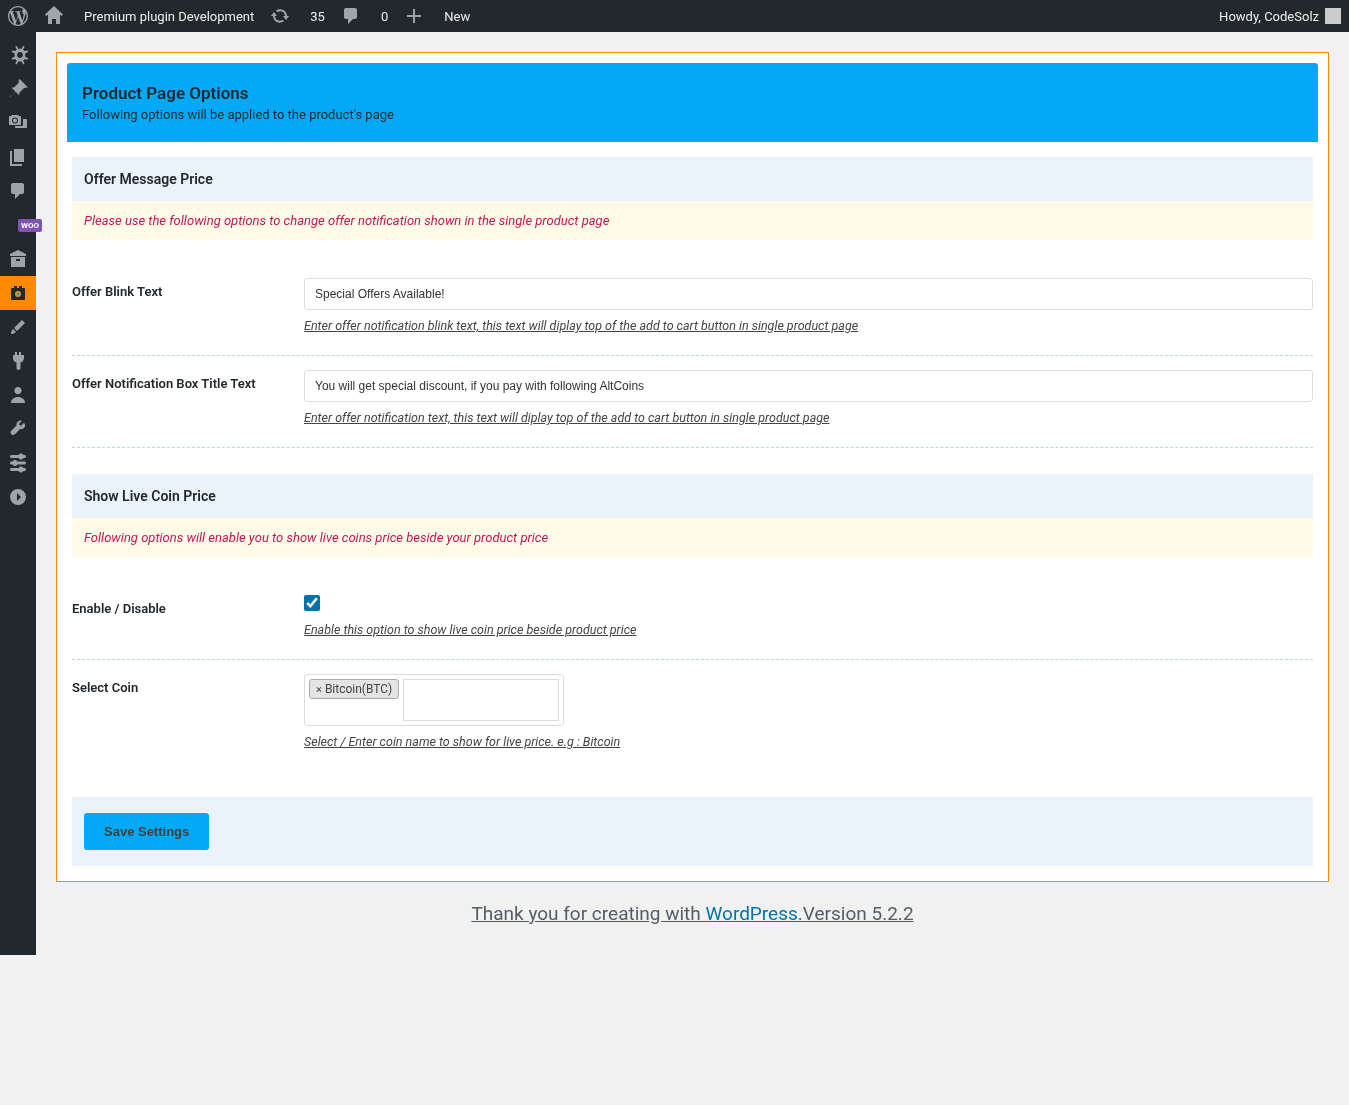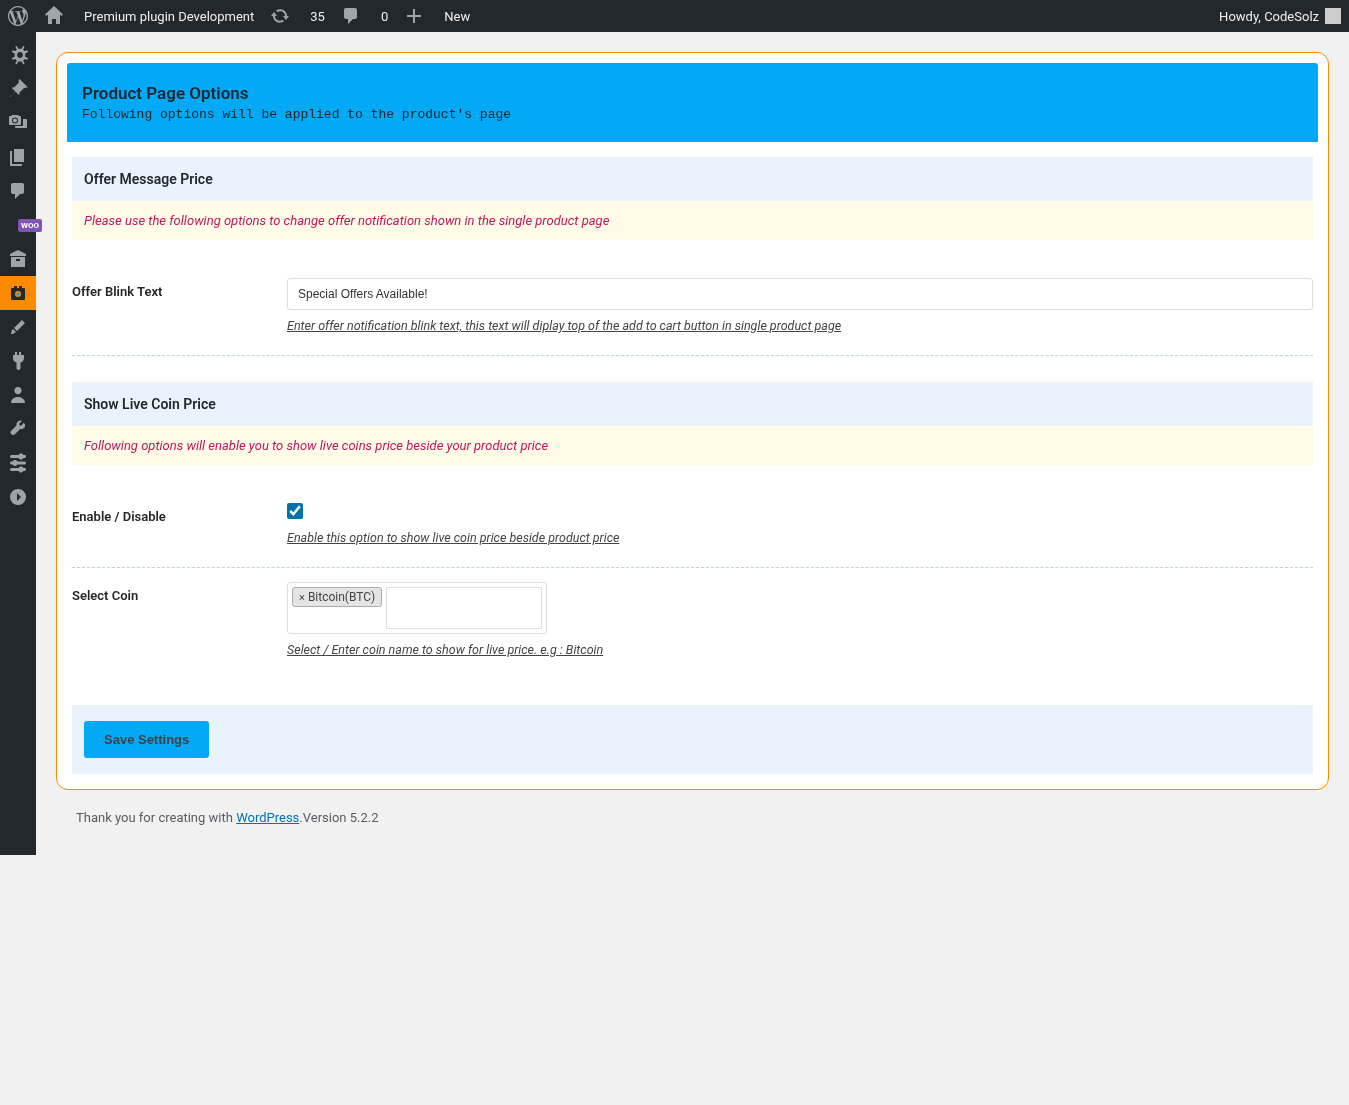--- a/index.html
+++ b/index.html
@@ -96,38 +96,37 @@
   border-radius: 2px;
   font-weight: bold;
 }
 .content {
   flex: 1;
   padding: 20px;
 }
 .panel {
   border: 1px solid #ff8a00;
   background: #fff;
-  border-radius: 12px;
+  border-radius: 0;
 }
 .panel-header {
   background: #03a9f4;
   padding: 20px 15px;
   border-radius: 3px 3px 0 0;
   margin: 10px 10px 0 10px;
 }
 .panel-title {
   color: #1b2733;
   font-weight: 600;
   font-size: 17px;
   margin-bottom: 4px;
 }
 .panel-subtitle {
   color: #1b2733;
   font-size: 13px;
-  font-family: Liberation Mono, monospace;
 }
 .panel-body {
   padding: 15px;
 }
 .section-header {
   background: #eaf3fb;
   padding: 14px 12px;
   font-weight: 600;
   font-size: 14px;
   color: #23282d;
@@ -137,20 +136,21 @@
   padding: 12px;
   font-style: italic;
   color: #be185d;
   font-size: 13px;
   margin-bottom: 24px;
 }
 .field-row {
   display: flex;
   padding: 14px 0 22px 0;
   border-bottom: 1px dashed #b0d8ef;
+  gap: 17px;
 }
 .field-row.noborder {
   border-bottom: none;
 }
 .field-label {
   width: 215px;
   padding-top: 6px;
   font-weight: 600;
   color: #23282d;
   font-size: 13px;
@@ -227,24 +227,25 @@
   color: #1b2733;
   font-size: 13px;
   border-radius: 0 0 3px 3px;
 }
 .panel-bottom a {
   color: #1b2733;
   text-decoration: underline;
 }
 .wp-footer {
   display: flex;
-  justify-content: flex-start;
+  justify-content: center;
   padding: 20px 20px 10px 20px;
-  font-size: 13px;
+  font-size: 19px;
   color: #555d66;
+  text-decoration: underline;
 }
 .wp-footer a {
   color: #0073aa;
   text-decoration: underline;
 }
 input[type=checkbox] {
   width: 16px;
   height: 16px;
   accent-color: #0073aa;
 }
@@ -391,20 +392,27 @@
         <div class="section-desc">Please use the following options to change offer notification shown in the single product page</div>
 
         <div class="field-row">
           <div class="field-label">Offer Blink Text</div>
           <div class="field-control">
             <input type="text" class="text-input" value="Special Offers Available!" style="">
             <div class="field-help">Enter offer notification blink text, this text will diplay top of the add to cart button in single product page</div>
           </div>
         </div>
 
+        <div class="field-row">
+          <div class="field-label">Offer Notification Box Title Text</div>
+          <div class="field-control">
+            <input type="text" class="text-input" value="You will get special discount, if you pay with following AltCoins" style="">
+            <div class="field-help">Enter offer notification text, this text will diplay top of the add to cart button in single product page</div>
+          </div>
+        </div>
 
         <div class="gap"></div>
 
         <div class="section-header">Show Live Coin Price</div>
         <div class="section-desc">Following options will enable you to show live coins price beside your product price</div>
 
         <div class="field-row">
           <div class="field-label">Enable / Disable</div>
           <div class="field-control">
             <input type="checkbox" checked="" style="">

